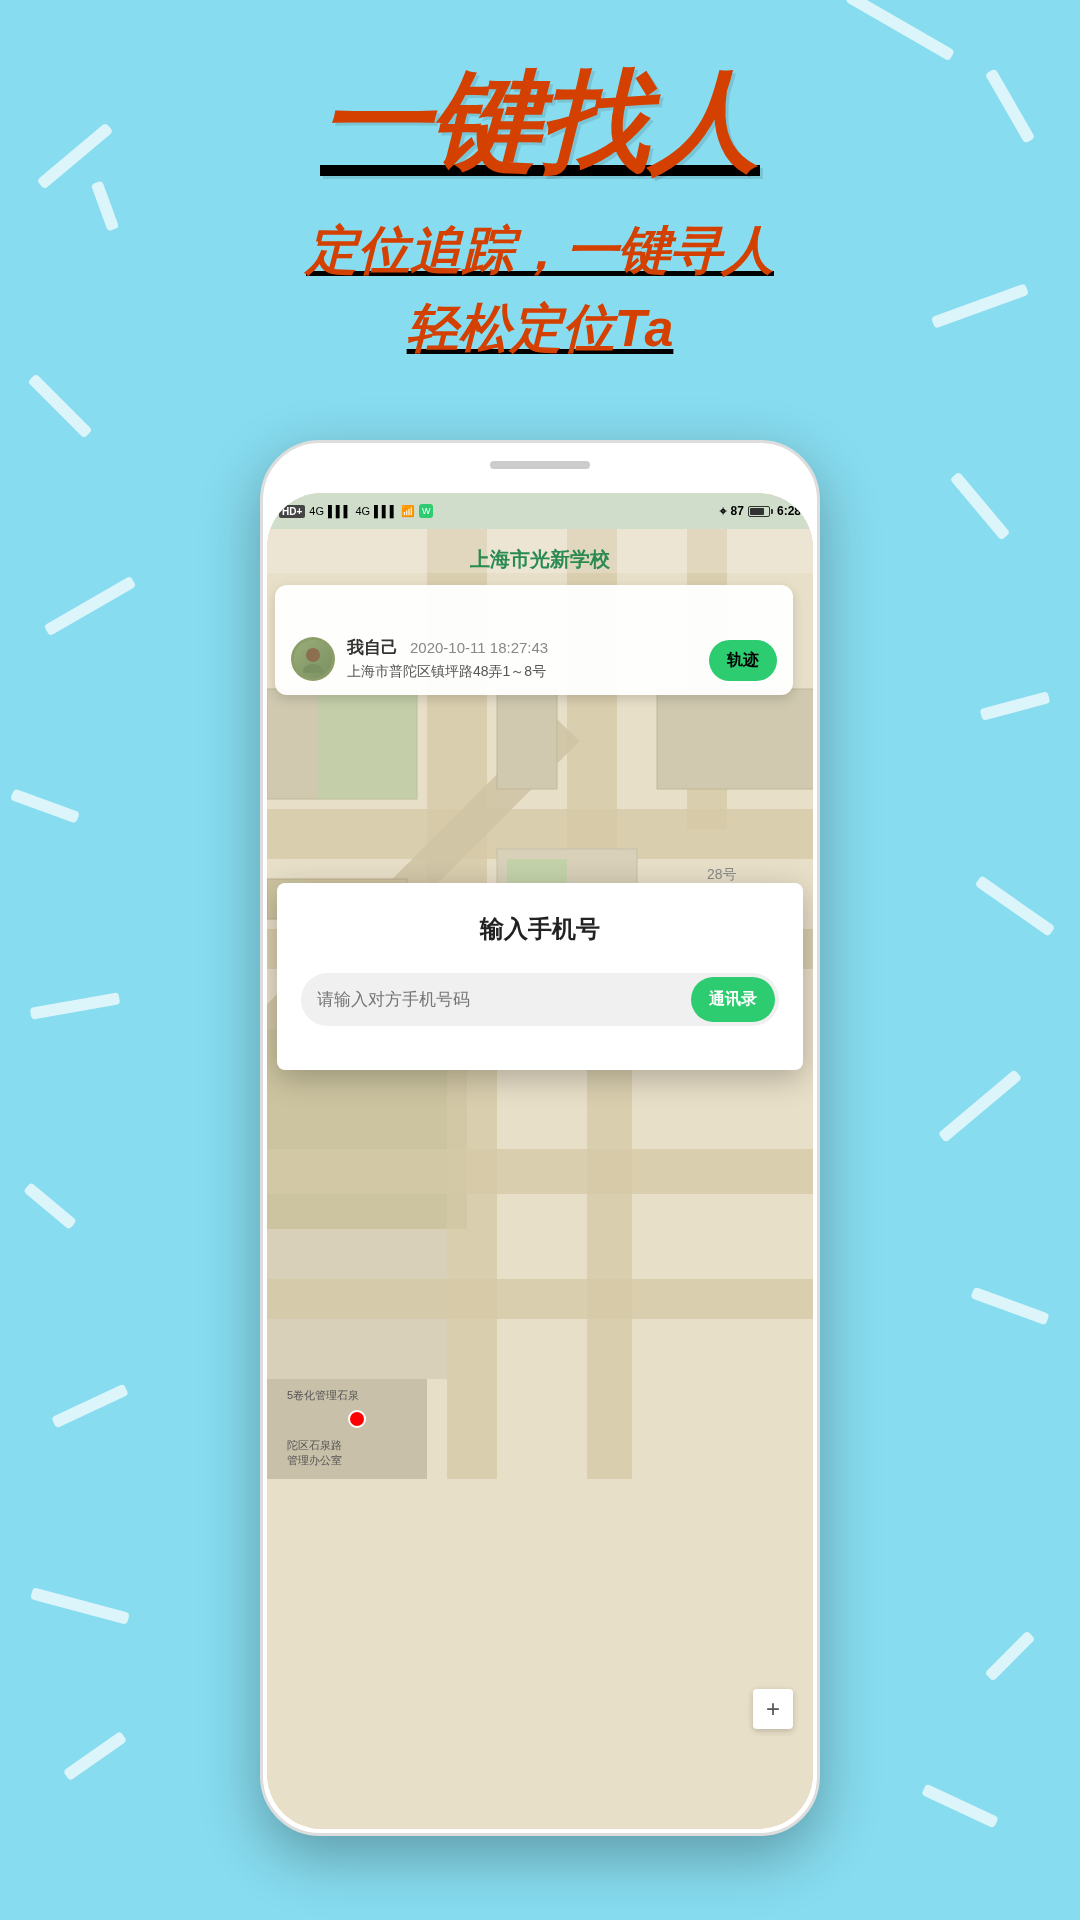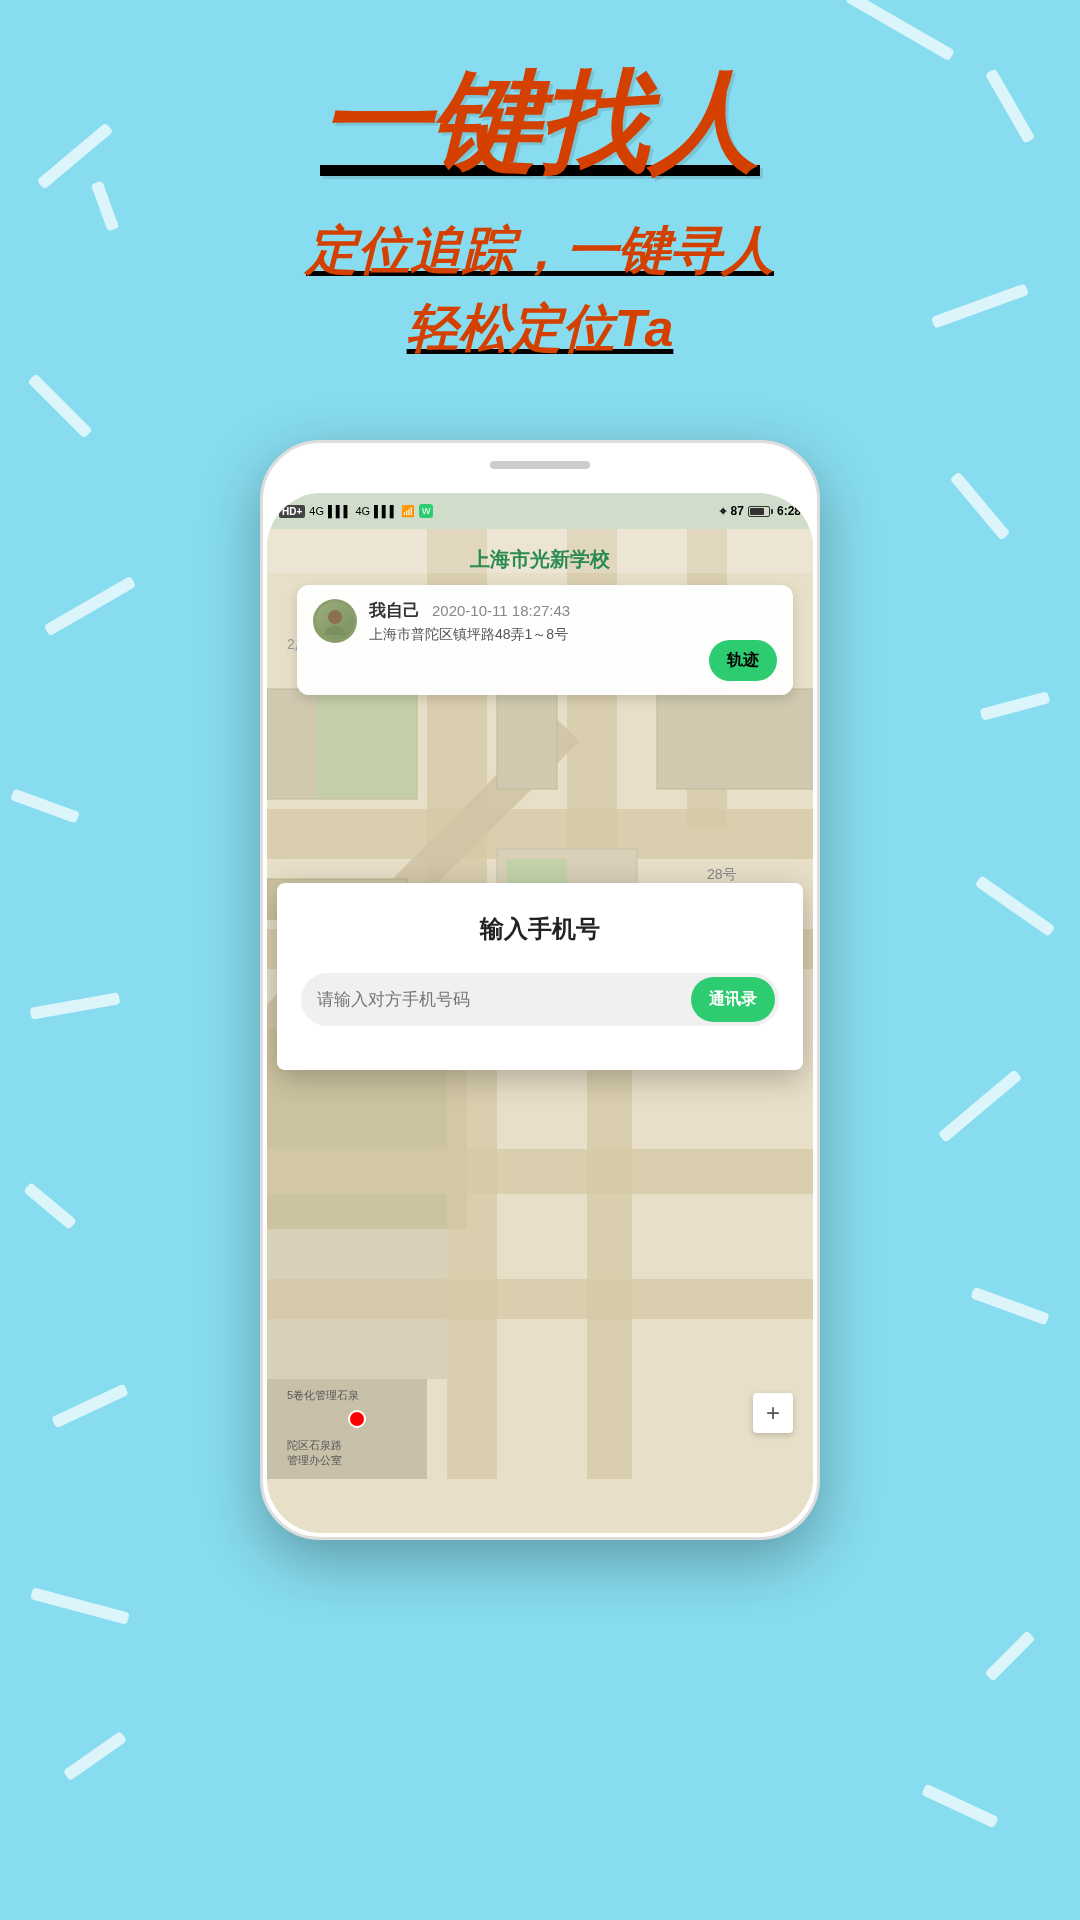--- a/index.html
+++ b/index.html
@@ -48,21 +48,21 @@
       font-style: italic;
     }
 
     
     .phone-mockup {
       position: absolute;
       top: 440px;
       left: 50%;
       transform: translateX(-50%);
       width: 560px;
-      height: 1100px;
+      height: 1396px;
       background: white;
       border-radius: 60px;
       box-shadow: 0 20px 60px rgba(0,0,0,0.3);
       overflow: hidden;
       border: 3px solid #ddd;
       padding-left: 12px;
     }
 
     .phone-speaker {
       position: absolute;
@@ -146,29 +146,29 @@
     .app-header-title {
       color: #2a8a50;
       font-size: 20px;
       font-weight: 600;
     }
 
     
     .location-card {
       position: absolute;
       top: 92px;
-      left: 30px;
+      left: 8px;
       right: 20px;
       background: rgba(255,255,255,0.95);
       border-radius: 12px;
       padding: 14px 16px;
       z-index: 15;
       box-shadow: 0 4px 12px rgba(0,0,0,0.15);
       display: flex;
-      align-items: flex-start;
+      align-items: flex-end;
       gap: 12px;
     }
 
     .user-avatar {
       width: 44px;
       height: 44px;
       border-radius: 50%;
       background: #8B9E6A;
       flex-shrink: 0;
       overflow: hidden;

